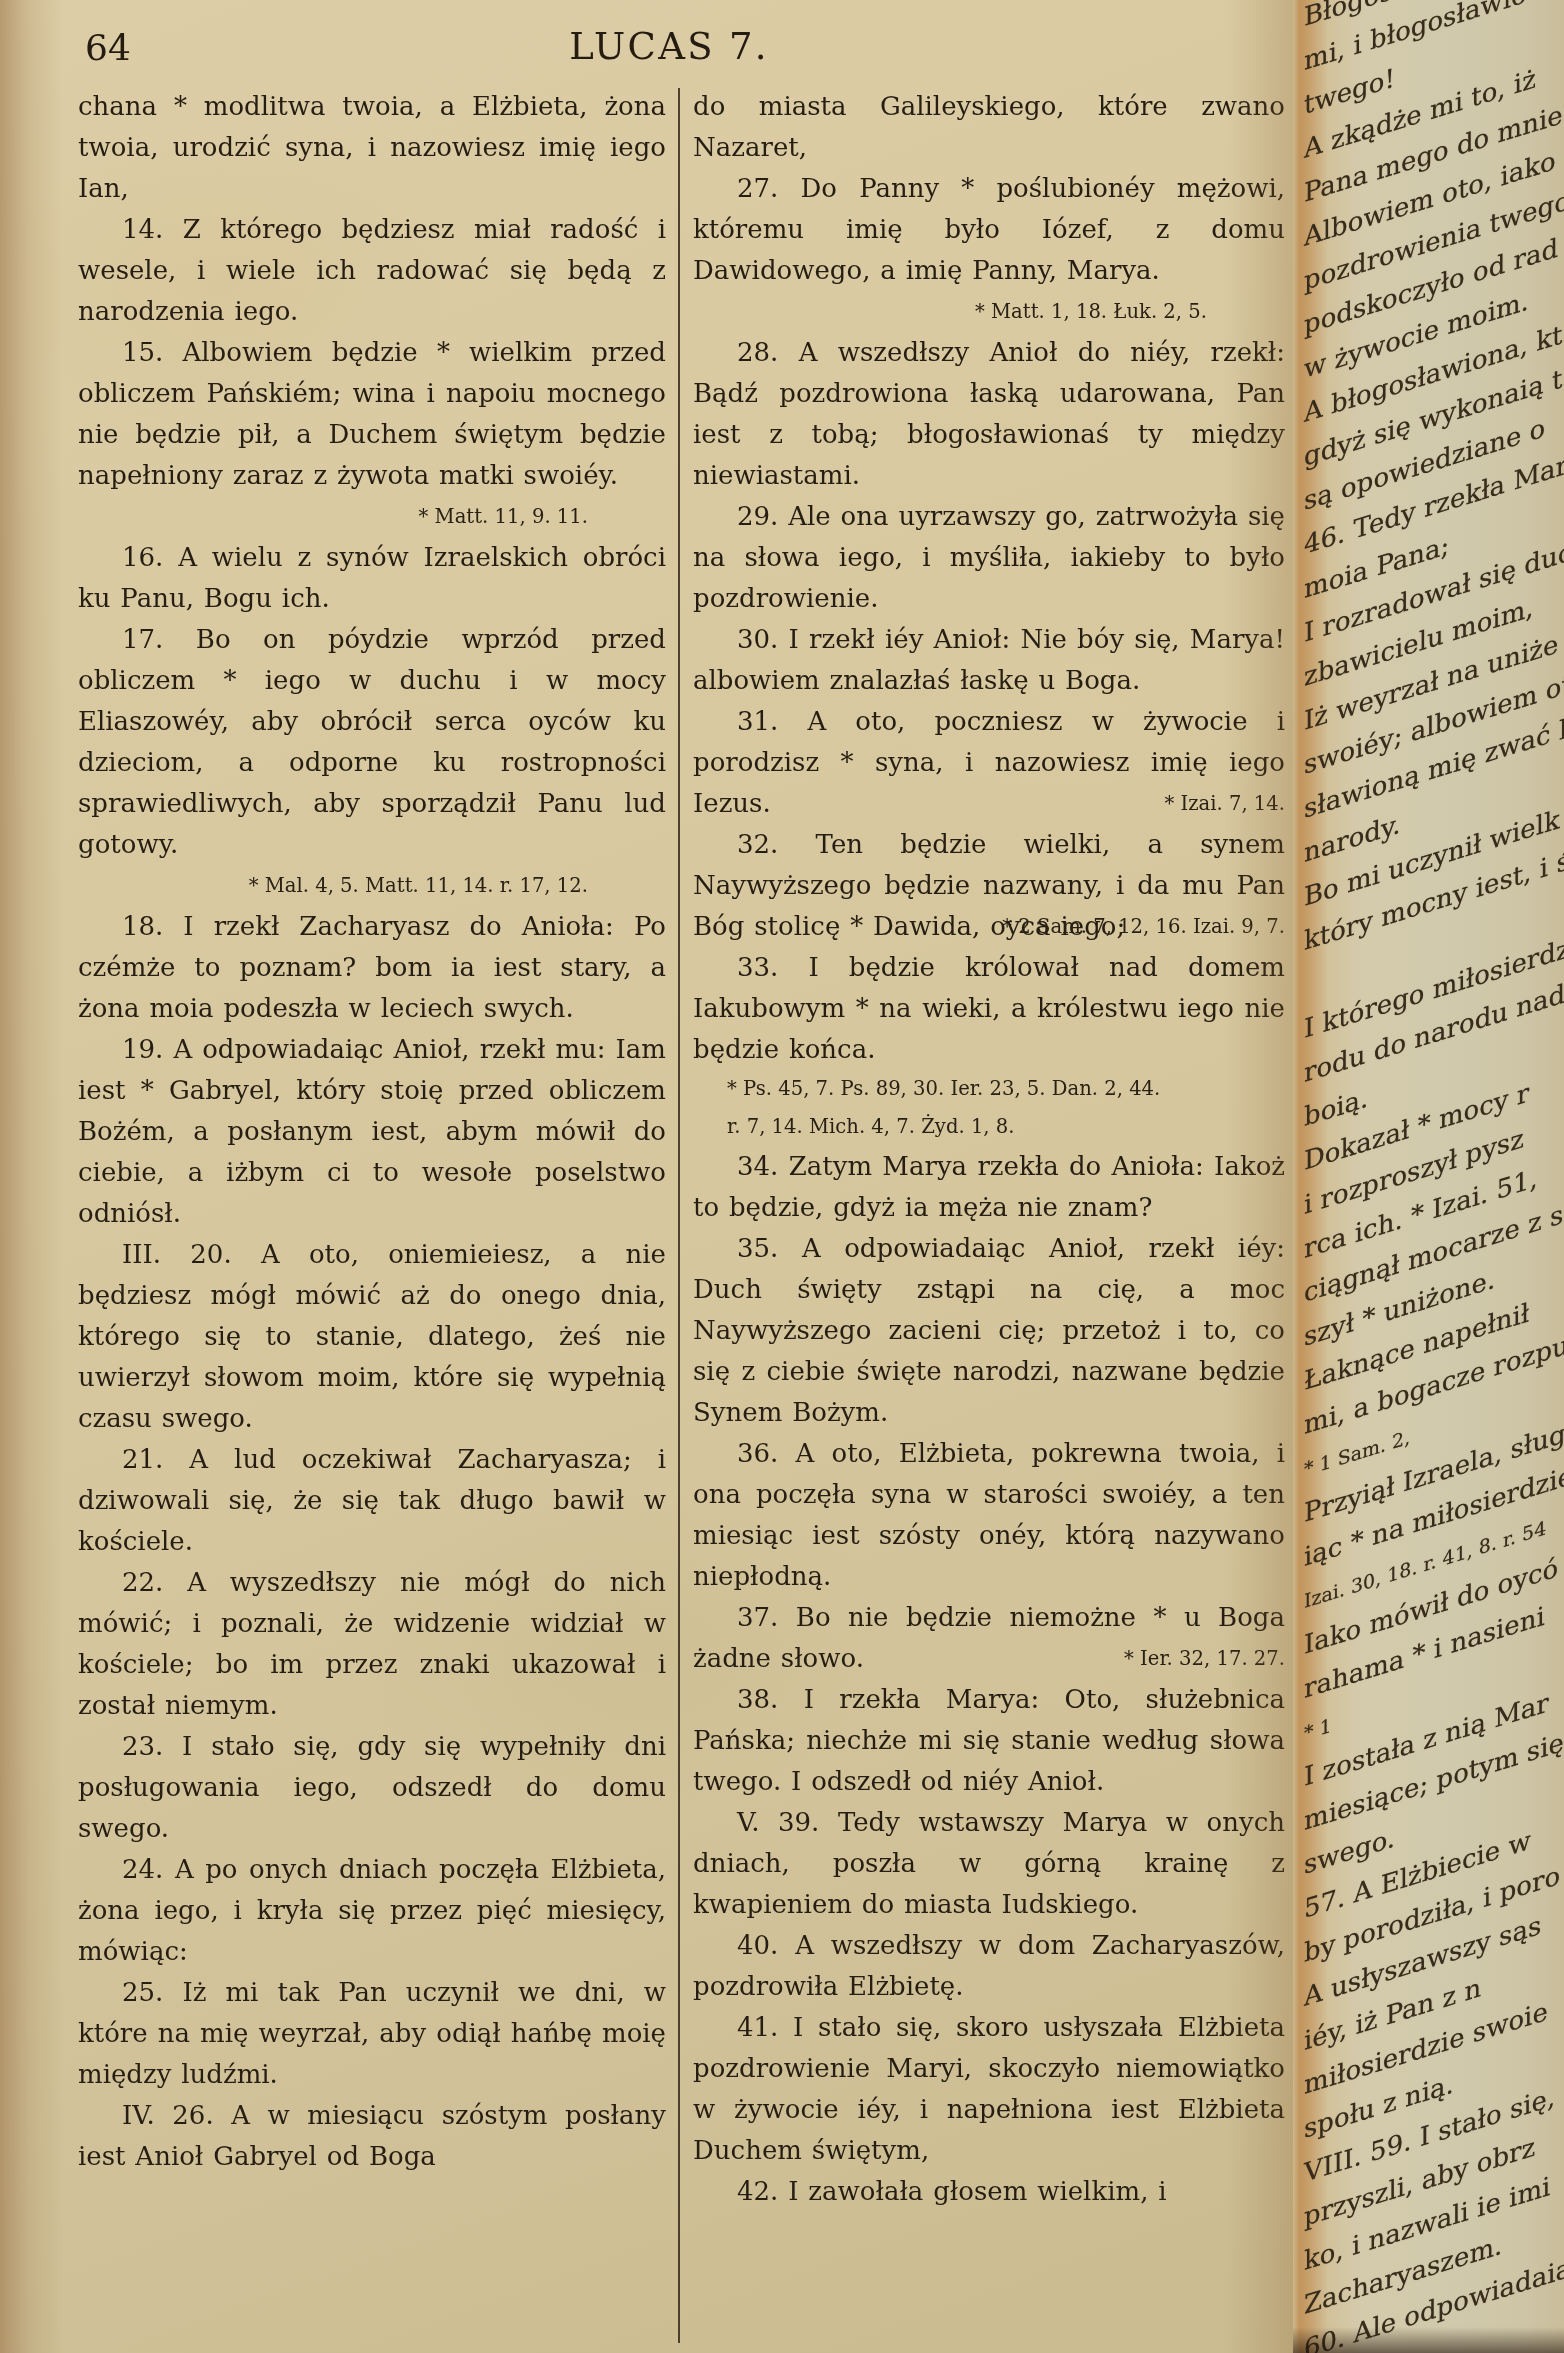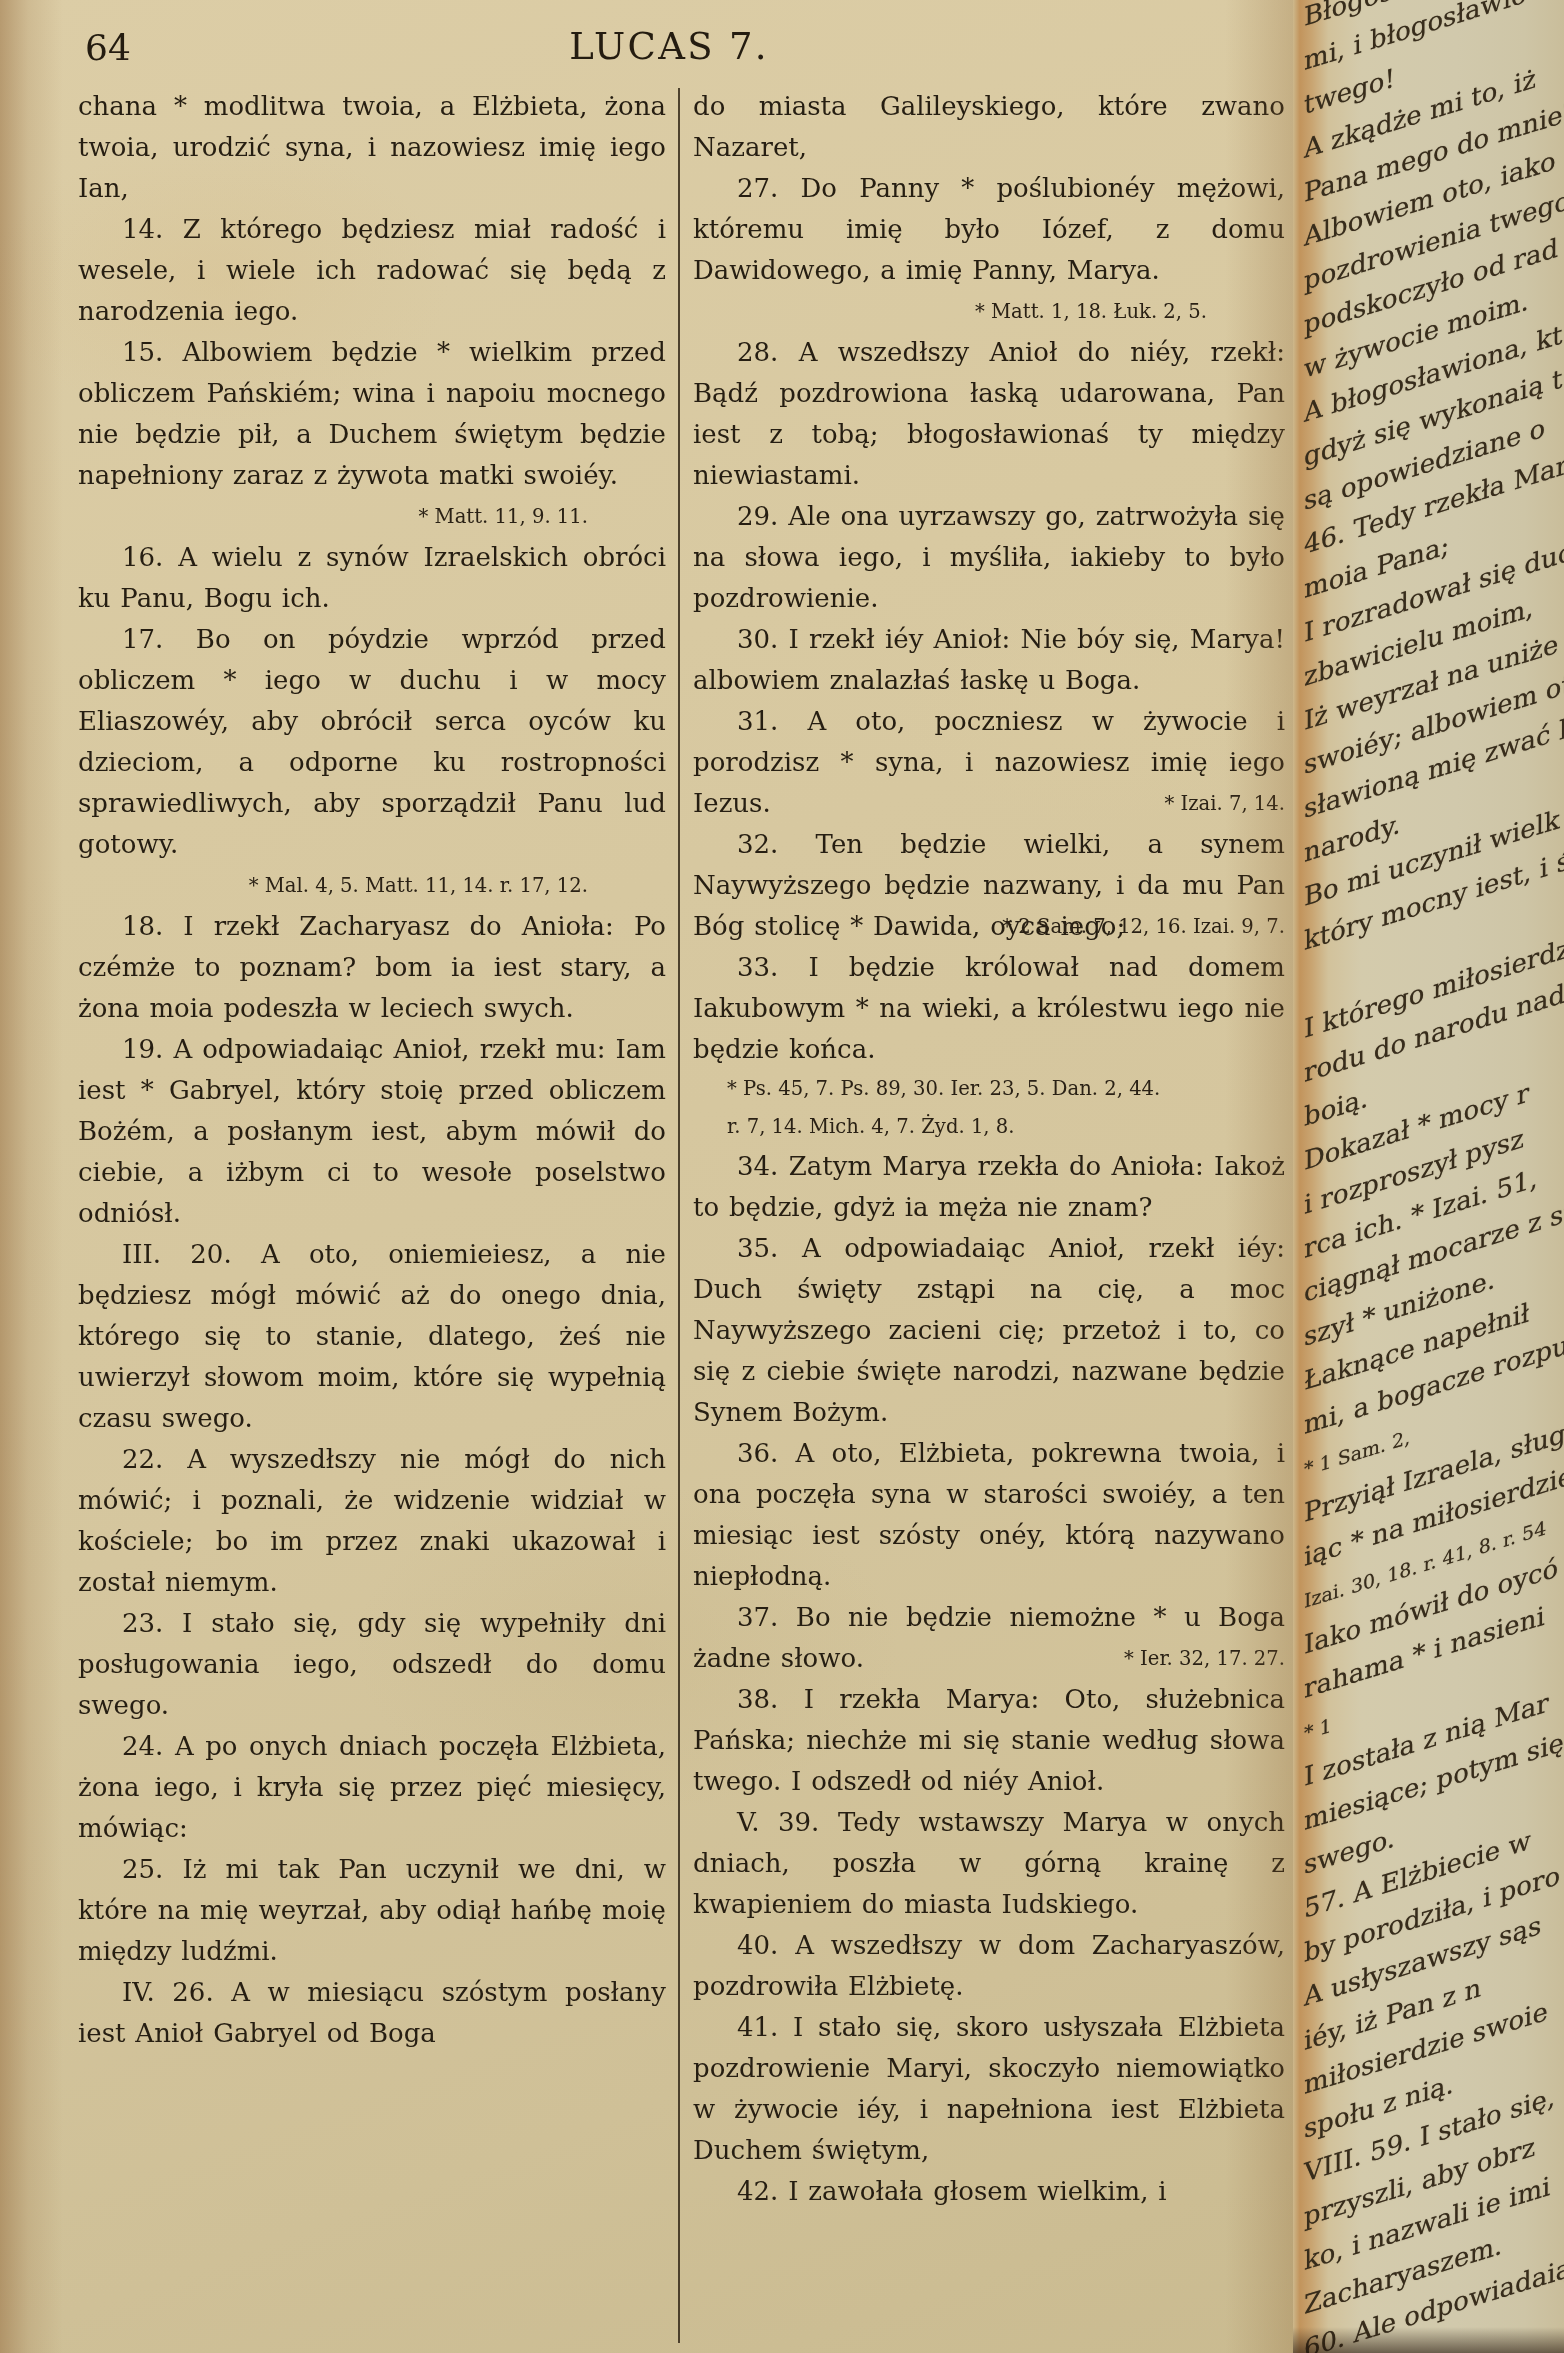--- a/index.html
+++ b/index.html
@@ -95,20 +95,21 @@
 
   <p class="para">17. Bo on póydzie wprzód przed obliczem * iego w duchu i w mocy Eliaszowéy, aby obrócił serca oyców ku dzieciom, a odporne ku rostropności sprawiedliwych, aby sporządził Panu lud gotowy.</p>
   <div class="ref line">* Mal. 4, 5.   Matt. 11, 14.   r. 17, 12.</div>
 
   <p class="para">18. I rzekł Zacharyasz do Anioła: Po czémże to poznam? bom ia iest stary, a żona moia podeszła w leciech swych.</p>
 
   <p class="para">19. A odpowiadaiąc Anioł, rzekł mu: Iam iest * Gabryel, który stoię przed obliczem Bożém, a posłanym iest, abym mówił do ciebie, a iżbym ci to wesołe poselstwo odniósł.</p>
 
   <p class="para">III. 20. A oto, oniemieiesz, a nie będziesz mógł mówić aż do onego dnia, którego się to stanie, dlatego, żeś nie uwierzył słowom moim, które się wypełnią czasu swego.</p>
 
+  <p class="para">21. A lud oczekiwał Zacharyasza; i dziwowali się, że się tak długo bawił w kościele.</p>
 
   <p class="para">22. A wyszedłszy nie mógł do nich mówić; i poznali, że widzenie widział w kościele; bo im przez znaki ukazował i został niemym.</p>
 
   <p class="para">23. I stało się, gdy się wypełniły dni posługowania iego, odszedł do domu swego.</p>
 
   <p class="para">24. A po onych dniach poczęła Elżbieta, żona iego, i kryła się przez pięć miesięcy, mówiąc:</p>
 
   <p class="para">25. Iż mi tak Pan uczynił we dni, w które na mię weyrzał, aby odiął hańbę moię między ludźmi.</p>
 
   <p class="para">IV. 26. A w miesiącu szóstym posłany iest Anioł Gabryel od Boga</p>

